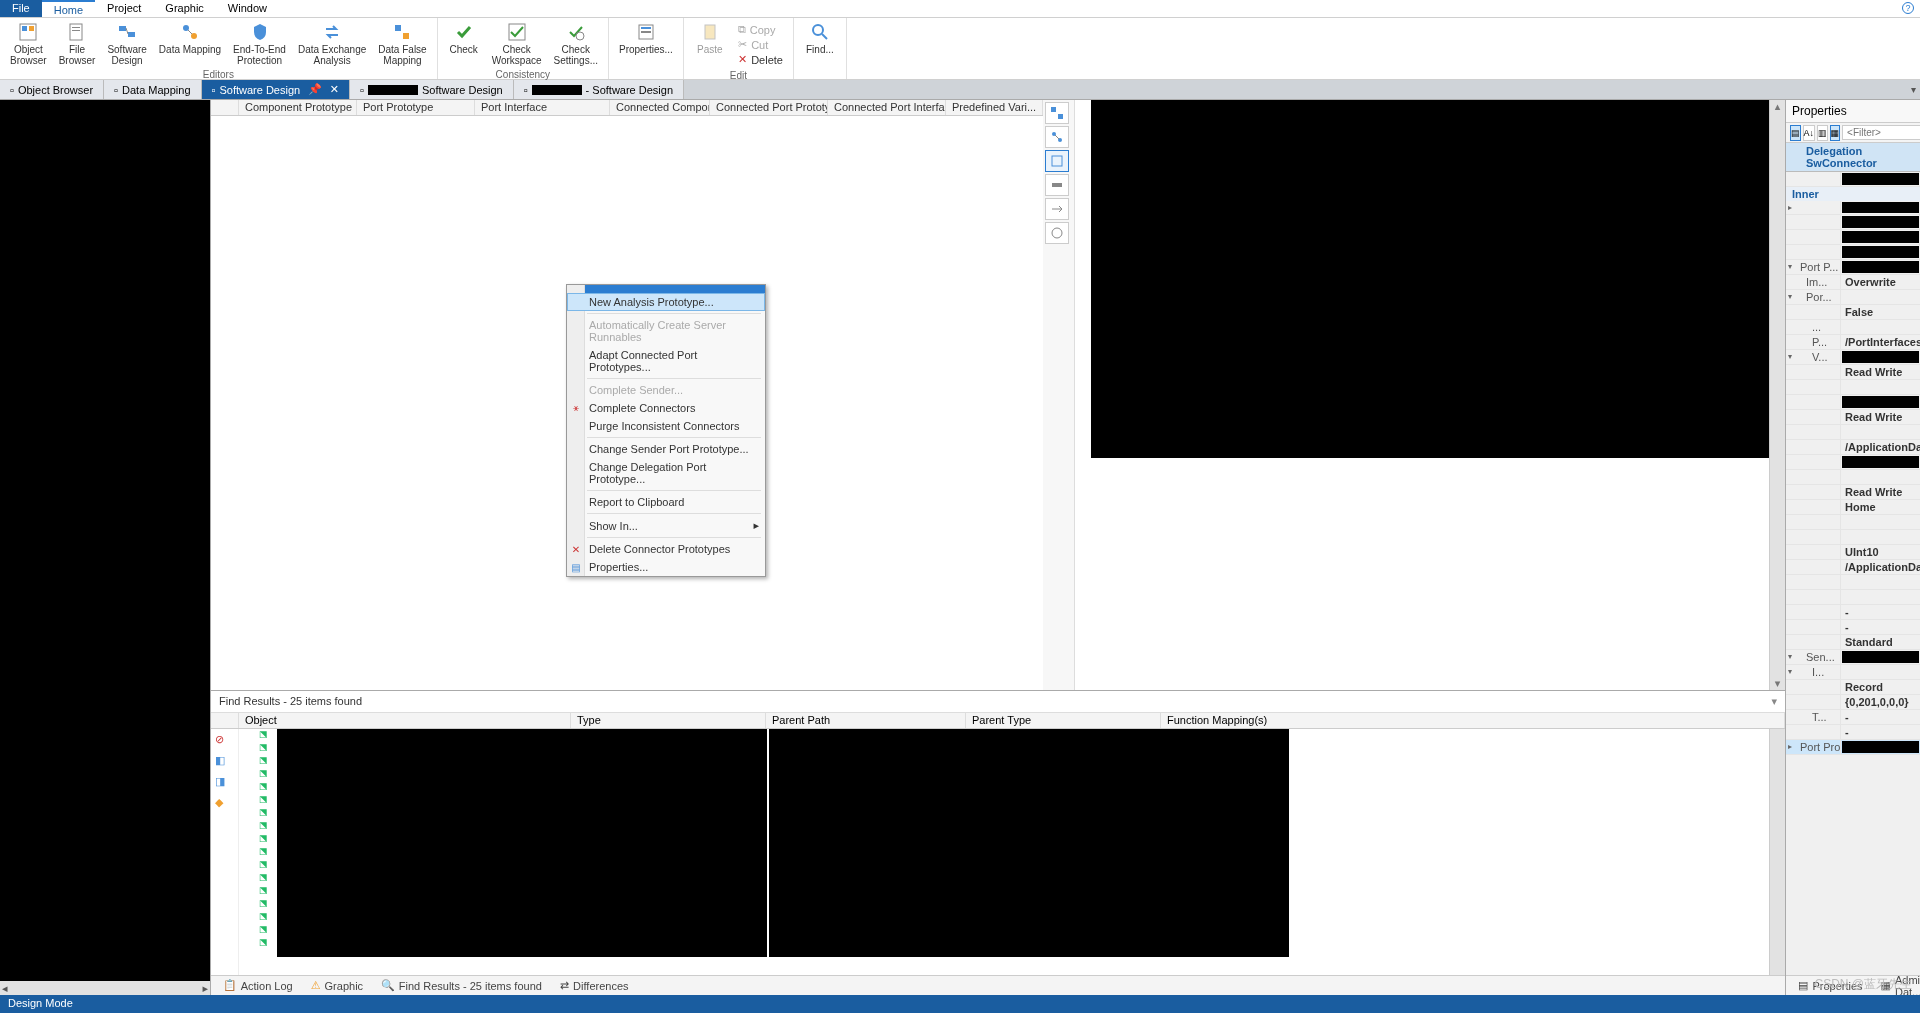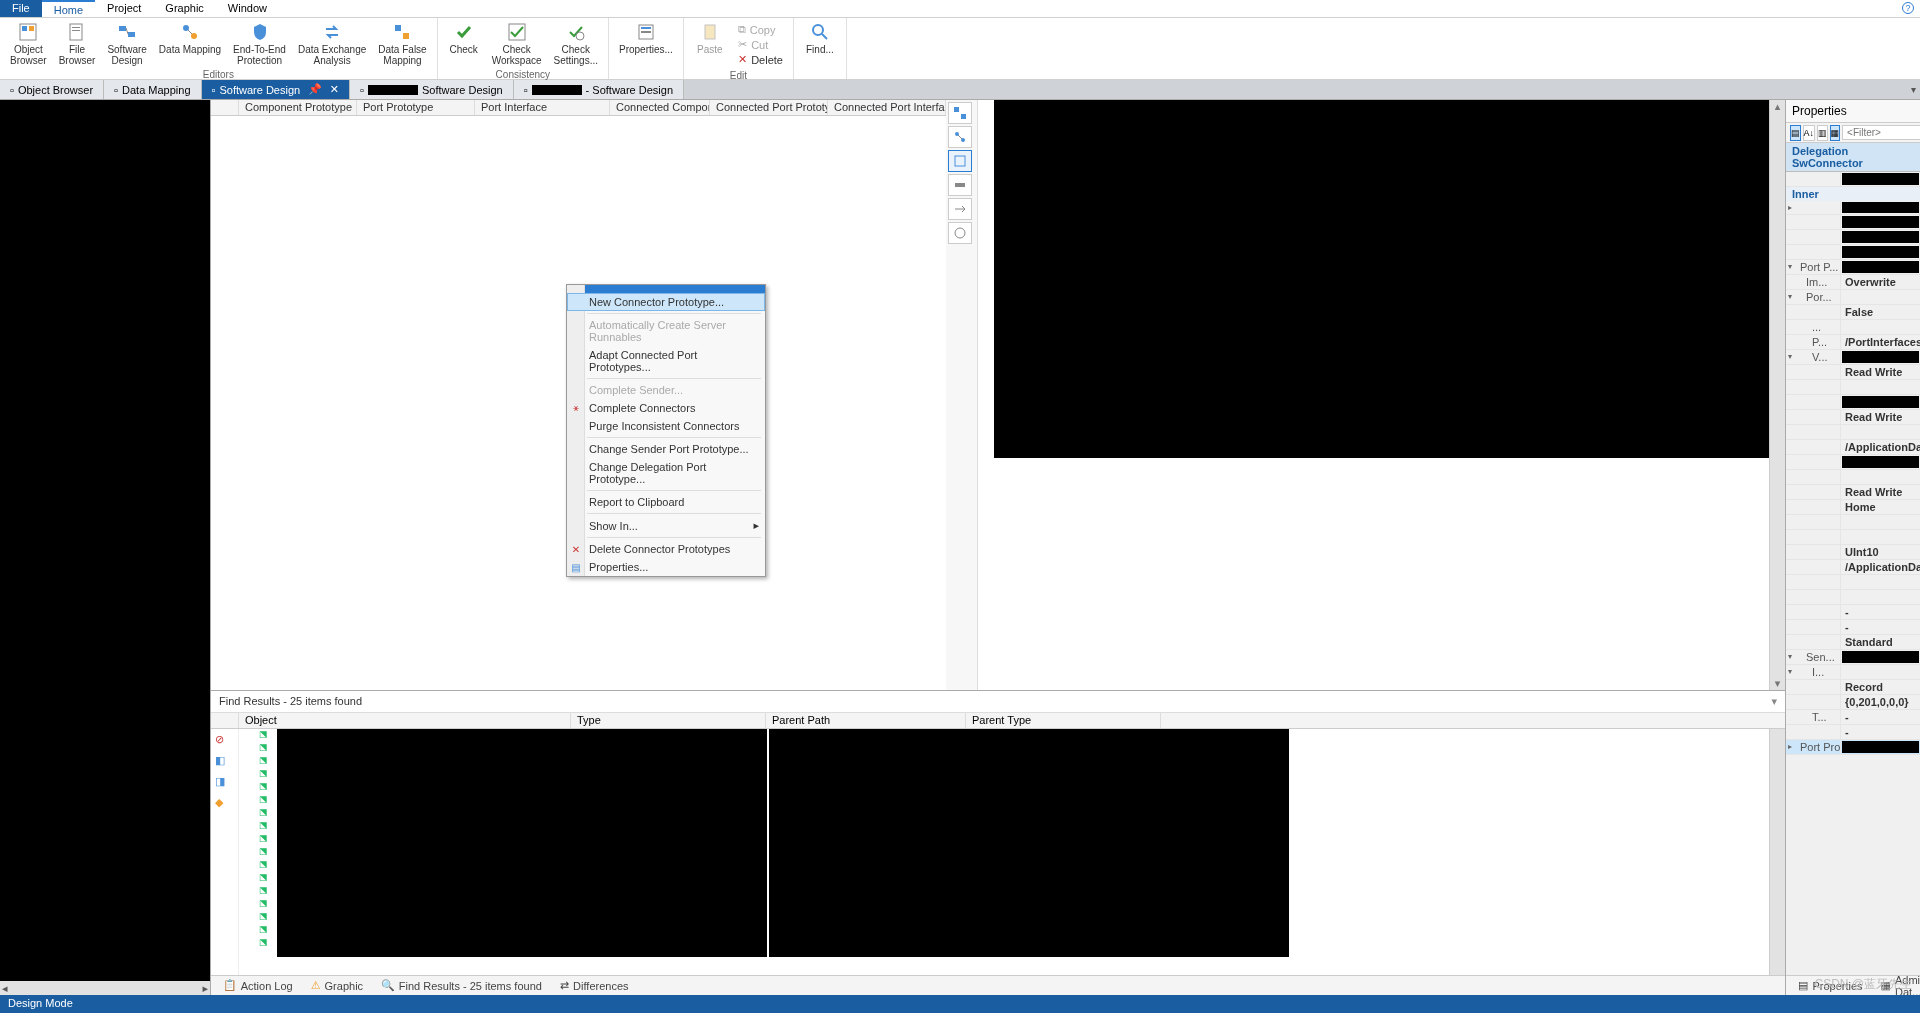--- a/index.html
+++ b/index.html
@@ -73,21 +73,21 @@
 .find-black2 { position:absolute; left:530px; top:0; width:520px; height:228px; background:#000; }
 .find-scroll-v { width:16px; background:#e2e2e2; border-left:1px solid #ccc; }
 
 
 .right-pane { width: 135px; background: #f0f0f0; border-left: 1px solid #aaa; display: flex; flex-direction: column; }
 .right-title { padding: 4px 6px; font-size: 12px; background: #f8f8f8; border-bottom: 1px solid #ccc; }
 .right-toolbar { height: 20px; background: #f4f4f4; border-bottom: 1px solid #ccc; display:flex; align-items:center; gap:2px; padding:0 4px; }
 .right-toolbar .tb { width:16px; height:16px; border:1px solid #ccc; background:#fff; cursor:pointer; display:flex; align-items:center; justify-content:center; font-size:9px; }
 .right-toolbar .tb.active { background:#cde6fa; border-color:#2b7dd1; }
 .right-toolbar .filter { flex:1; font-size:10px; color:#aaa; padding:1px 4px; border:1px solid #ccc; background:#fff; }
-.prop-header { background: #d0e4f5; color: #1a5da0; font-weight: bold; padding: 2px 6px; font-size: 11px; border-bottom: 1px solid #bbb; }
+.prop-header { background: #d0e4f5; color: #1a5da0; font-weight: bold; padding: 2px 20px; font-size: 11px; border-bottom: 1px solid #bbb; }
 .prop-section { background: #e8eff7; color: #1a5da0; font-weight: bold; padding: 1px 6px; font-size: 11px; }
 .prop-grid { flex:1; overflow:auto; font-size:10px; }
 .prop-row { display:flex; border-bottom:1px solid #e5e5e5; min-height:14px; }
 .prop-row .k { width:55px; padding:1px 2px 1px 14px; color:#555; border-right:1px solid #e5e5e5; white-space:nowrap; overflow:hidden; position:relative; }
 .prop-row .k .exp { position:absolute; left:2px; top:2px; font-size:8px; color:#666; }
 .prop-row .v { flex:1; padding:1px 4px; color:#333; white-space:nowrap; overflow:hidden;font-weight:bold; }
 .prop-row .v.redact { background:#000; margin:1px; }
 .prop-row.sel { background:#cde6fa; }
 
 
@@ -323,20 +323,21 @@
   <div style="flex:1; display:flex; flex-direction:column; min-width:0;">
     <div class="center-pane">
       <div class="col-headers">
         <div style="width:28px"></div>
         <div style="width:118px">Component Prototype</div>
         <div style="width:118px">Port Prototype</div>
         <div style="width:135px">Port Interface</div>
         <div style="width:100px">Connected Component Pro...</div>
         <div style="width:118px">Connected Port Prototype</div>
         <div style="width:118px">Connected Port Interface</div>
+        <div style="flex:1">Predefined Vari...</div>
       </div>
       <div class="design-area">
         <div class="design-toolbar">
           <div class="dtbtn">
               <svg width="14" height="14">
                 <rect x="1" y="1" width="5" height="5" fill="#4a90d9"></rect>
                 <rect x="8" y="8" width="5" height="5" fill="#4a90d9"></rect>
               </svg>
             </div>
           <div class="dtbtn">
@@ -381,20 +382,21 @@
       <div class="find-title">
         <span>Find Results - 25 items found</span>
         <span style="color:#888">▾</span>
       </div>
       <div class="find-headers">
         <div style="width:28px"></div>
         <div style="width:332px">Object</div>
         <div style="width:195px">Type</div>
         <div style="width:200px">Parent Path</div>
         <div style="width:195px">Parent Type</div>
+        <div style="flex:1">Function Mapping(s)</div>
       </div>
       <div class="find-body">
         <div class="find-icons-left">
           <span style="color:#c33">⊘</span>
           <span style="color:#4a90d9">◧</span>
           <span style="color:#4a90d9">◨</span>
           <span style="color:#f0a030">◆</span>
         </div>
         <div class="find-rows">
           <div class="find-row-icons">
@@ -622,21 +624,21 @@
         </div>
     </div>
   </div>
 </div>
 
 <div class="statusbar">Design Mode</div>
 
 <div class="ctxmenu">
   <div class="strip"></div>
   <div class="ctxtitle"></div>
-  <div class="ctxitem highlight">New Connector Prototype...</div>
+  <div class="ctxitem highlight">New Analysis Prototype...</div>
   <div class="ctxsep"></div>
   <div class="ctxitem disabled">Automatically Create Server Runnables</div>
   <div class="ctxitem">Adapt Connected Port Prototypes...</div>
   <div class="ctxsep"></div>
   <div class="ctxitem disabled">Complete Sender...</div>
   <div class="ctxitem">
       <span class="sm-ico" style="color:#c33">⚹</span>
       <span>Complete Connectors</span>
     </div>
   <div class="ctxitem">Purge Inconsistent Connectors</div>

